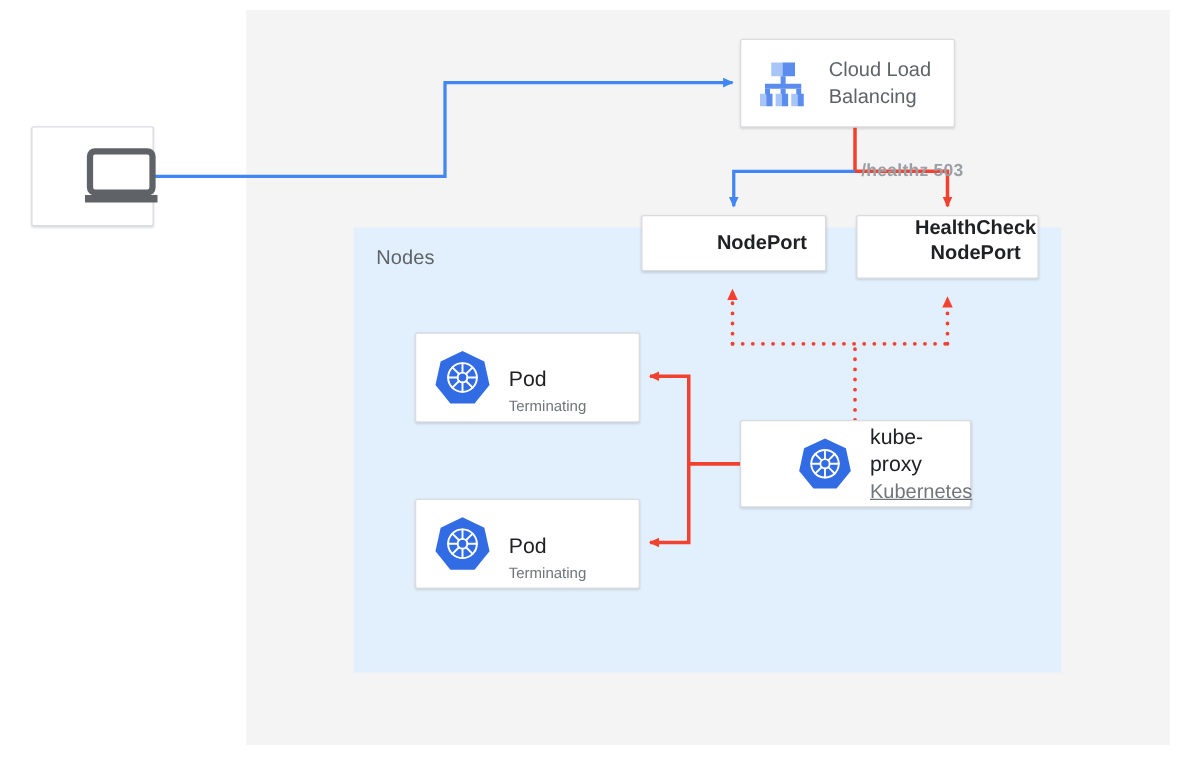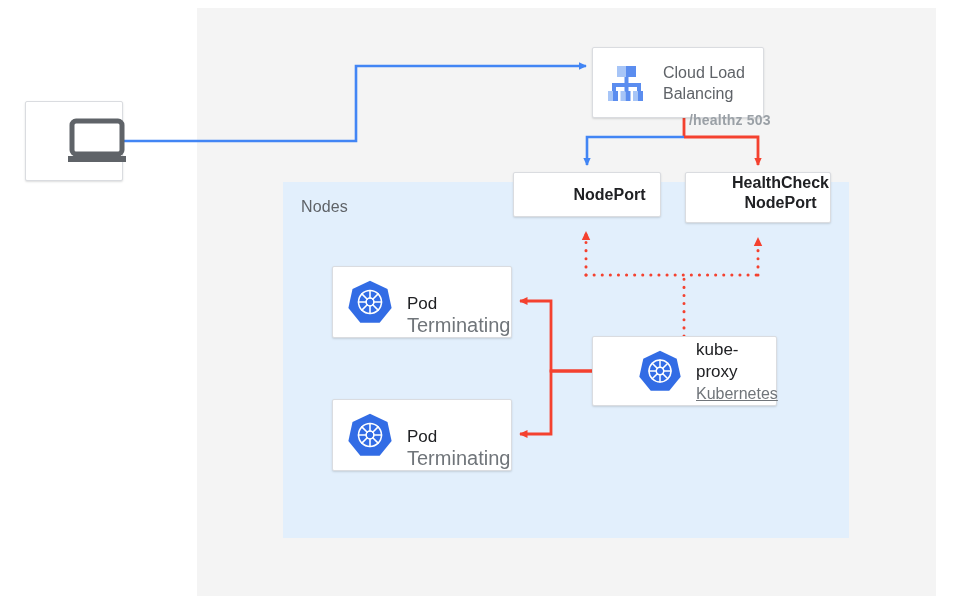--- a/index.html
+++ b/index.html
@@ -59,21 +59,21 @@
     box-shadow: 0 1px 2px rgba(60,64,67,0.18);
     padding-left: 45px;
   }
   
   #client-box {
     left: 25px; top: 101px; width: 98px; height: 80px;
     display: flex; align-items: center; justify-content: center;
   }
   
   #clb-box {
-    left: 592px; top: 47px; width: 172px; height: 71px;
+    left: 592px; top: 31px; width: 172px; height: 71px;
     display: flex; align-items: center; padding-left: 10px;
   }
   #clb-box .label {
     margin-left: 14px;
     font-size: 16px;
     color: #5f6368;
     line-height: 21px;
   }
   
   #nodeport-box {
@@ -98,37 +98,37 @@
   }
   #pod-1 { left: 332px; top: 266px; }
   #pod-2 { left: 332px; top: 399px; }
   .pod-text { margin-left: 14px; margin-top: 24px; }
   .pod-title {
     font-size: 17px;
     color: #202124;
     line-height: 22px;
   }
   .pod-sub {
-    font-size: 20px;
+    font-size: 12px;
     color: #70757a;
     line-height: 21px;
   }
   
   #kubeproxy-box {
     left: 592px; top: 336px; width: 185px; height: 70px;
     display: flex; align-items: center; 
   }
   #kubeproxy-box .kp-text { margin-left: 14px; }
   .kp-title { font-size: 17px; color: #202124; line-height: 22px; }
   .kp-sub { font-size: 16px; color: #70757a; line-height: 21px; text-decoration: underline; }
   
   #healthz-label {
     position: absolute;
     left: 689px;
-    top: 112px;
+    top: 128px;
     font-size: 14px;
     font-weight: bold;
     color: #9aa0a6;
     letter-spacing: 0.2px;
   }
   .icon-wrap { display: inline-flex; align-items: center; justify-content: center; }
 </style>
 </head>
 <body>
 

